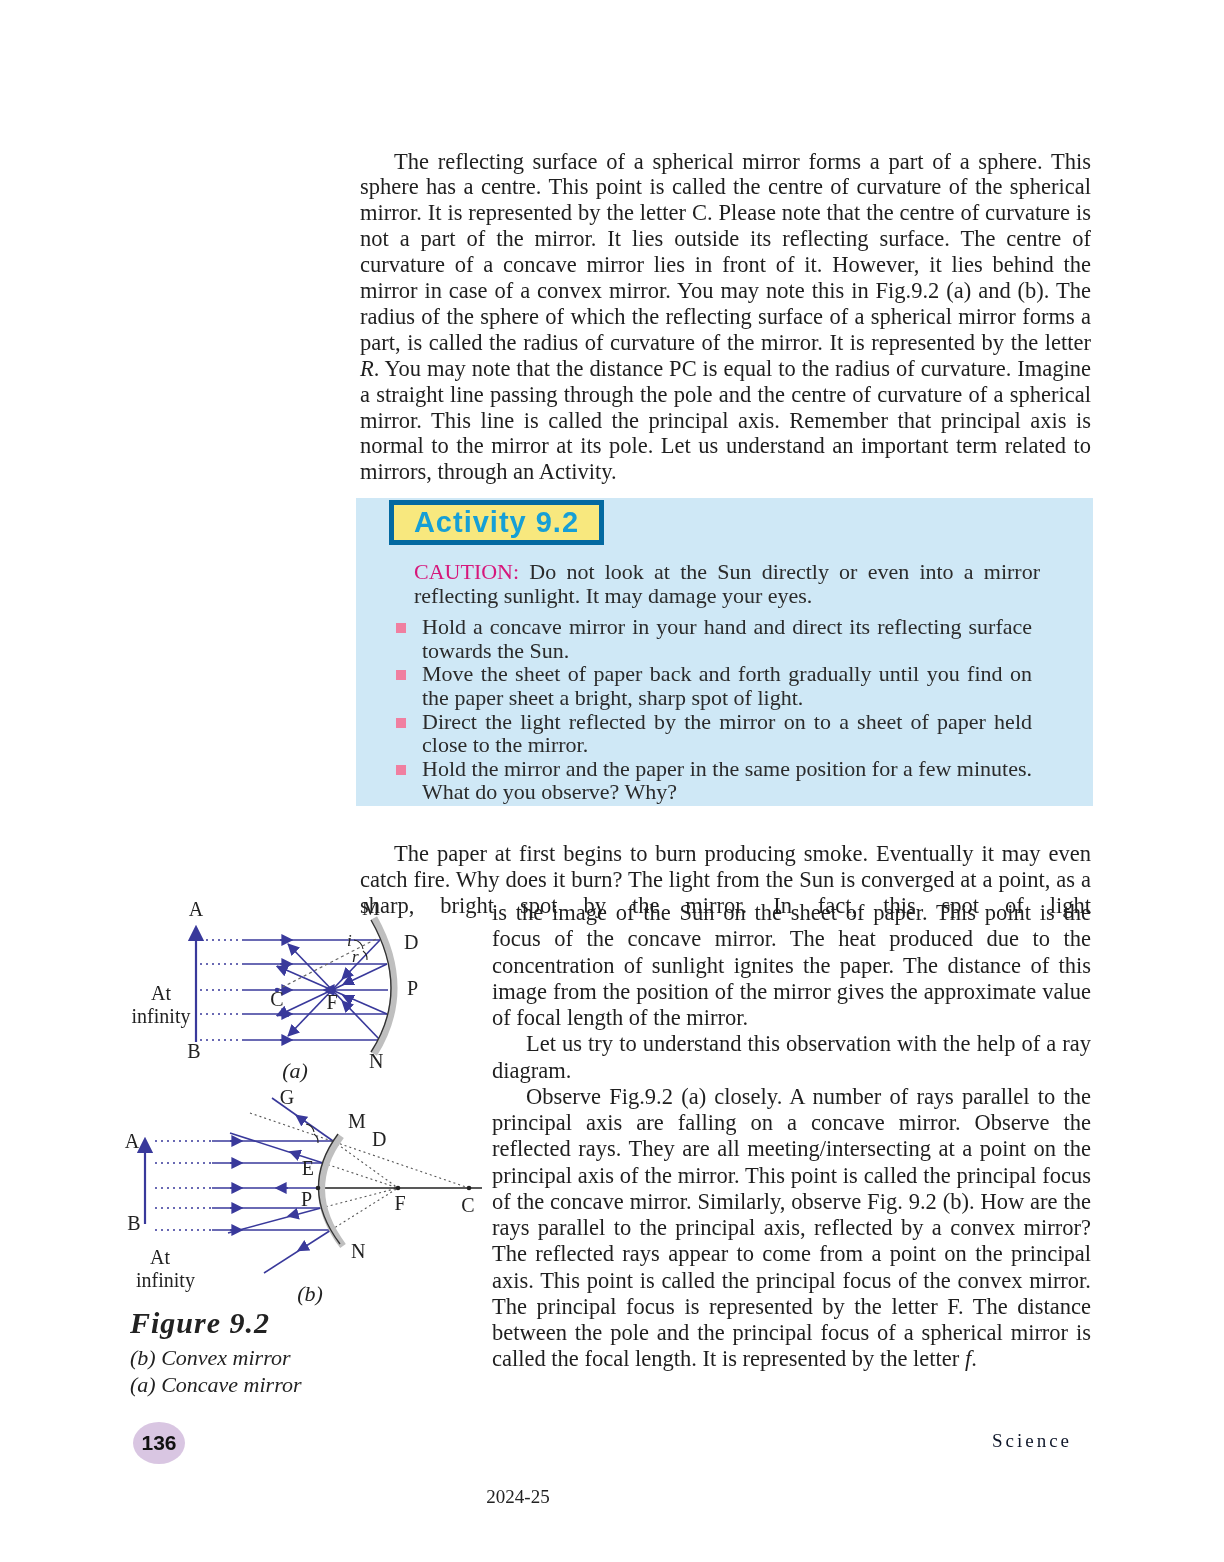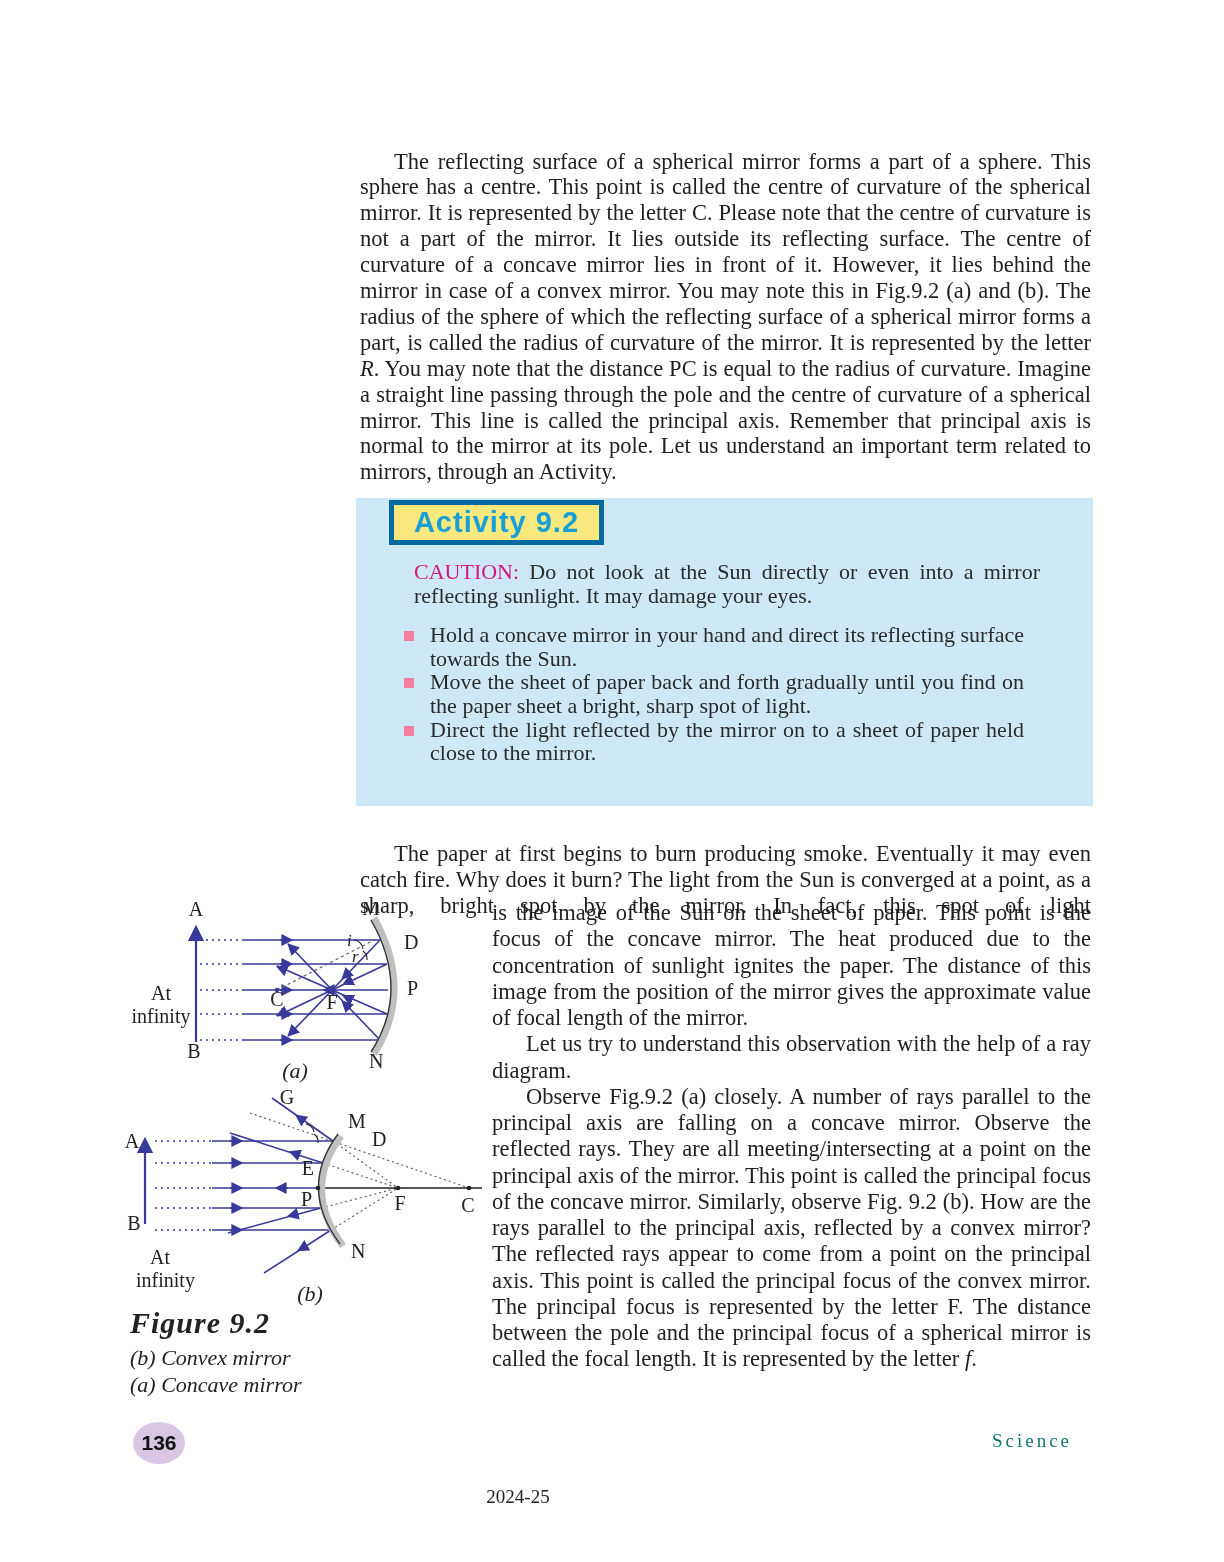--- a/index.html
+++ b/index.html
@@ -17,21 +17,21 @@
                 background:#cfe8f6;}
   .activity-tab{position:absolute;left:33px;top:2px;width:215px;height:45px;
                 background:#f8e87e;border:5px solid #0369a1;box-sizing:border-box;
                 display:flex;align-items:center;justify-content:center;
                 font-family:"Liberation Sans", sans-serif;font-weight:bold;
                 font-size:29px;color:#169fd6;letter-spacing:1px;}
   .activity-content{position:absolute;left:32px;top:62px;width:652px;
                     font-size:22px;line-height:23.6px;text-align:justify;color:#2b2b2b;}
   .caution{margin:0 0 0 26px;}
   .caution-label{color:#d6177b;}
-  .activity-steps{list-style:none;margin:16px;padding:0;}
+  .activity-steps{list-style:none;margin:8px;padding:0;}
   .activity-steps li{display:flex;align-items:flex-start;margin:0;}
   .sq{flex:0 0 10px;width:10px;height:10px;background:#f07fa0;margin:8px 16px 0 0;}
   .btxt{flex:1;}
 
   
   .after-para{position:absolute;left:360px;top:818px;width:731px;
               font-size:22.5px;line-height:26.2px;text-align:justify;
               text-align-last:justify;text-indent:34px;}
 
   
@@ -54,21 +54,21 @@
 
   svg text{font-family:"Liberation Serif", serif;font-size:20px;fill:#222;}
   svg text.small-it{font-style:italic;font-size:17px;}
 
   
   .page-badge{position:absolute;left:133px;top:1422px;width:52px;height:42px;
               border-radius:50%;background:#d9c6e2;display:flex;align-items:center;
               justify-content:center;font-family:"Liberation Sans", sans-serif;
               font-weight:bold;font-size:21px;color:#111;}
   .subject{position:absolute;right:152px;top:1430px;font-size:19px;
-           letter-spacing:3px;color:#0f766e;}
+           letter-spacing:3px;color:#0f172a;}
   .edition{position:absolute;left:0;top:1486px;width:1036px;text-align:center;
            font-size:19px;color:#222;}
 </style>
 </head>
 <body>
 
 <div class="page">
 
   <p class="intro"><span>The reflecting surface of a spherical mirror forms a part of a sphere. This sphere has a centre. This point is called the centre of curvature of the spherical mirror. It is represented by the letter C. Please note that the centre of curvature is not a part of the mirror. It lies outside its reflecting surface. The centre of curvature of a concave mirror lies in front of it. However, it lies behind the mirror in case of a convex mirror. You may note this in Fig.9.2 (a) and (b). The radius of the sphere of which the reflecting surface of a spherical mirror forms a part, is called the radius of curvature of the mirror. It is represented by the letter </span><span class="it">R</span><span>. You may note that the distance PC is equal to the radius of curvature. Imagine a straight line passing through the pole and the centre of curvature of a spherical mirror. This line is called the principal axis. Remember that principal axis is normal to the mirror at its pole. Let us understand an important term related to mirrors, through an Activity.</span></p>
 
@@ -83,20 +83,24 @@
             <span class="sq"></span>
             <span class="btxt">Hold a concave mirror in your hand and direct its reflecting surface towards the Sun.</span>
           </li>
         <li>
             <span class="sq"></span>
             <span class="btxt">Move the sheet of paper back and forth gradually until you find on the paper sheet a bright, sharp spot of light.</span>
           </li>
         <li>
             <span class="sq"></span>
             <span class="btxt">Direct the light reflected by the mirror on to a sheet of paper held close to the mirror.</span>
+          </li>
+        <li>
+            <span class="sq"></span>
+            <span class="btxt">Hold the mirror and the paper in the same position for a few minutes. What do you observe? Why?</span>
           </li>
       </ul>
     </div>
   </div>
 
   <p class="after-para">The paper at first begins to burn producing smoke. Eventually it may even catch fire. Why does it burn? The light from the Sun is converged at a point, as a sharp, bright spot by the mirror. In fact, this spot of light</p>
 
   <svg class="fig-a" width="350" height="190" viewBox="0 0 350 190">
     <defs>
       <marker id="arrA" viewBox="0 0 10 10" refX="8" refY="5" markerWidth="7.5" markerHeight="7.5" orient="auto">

